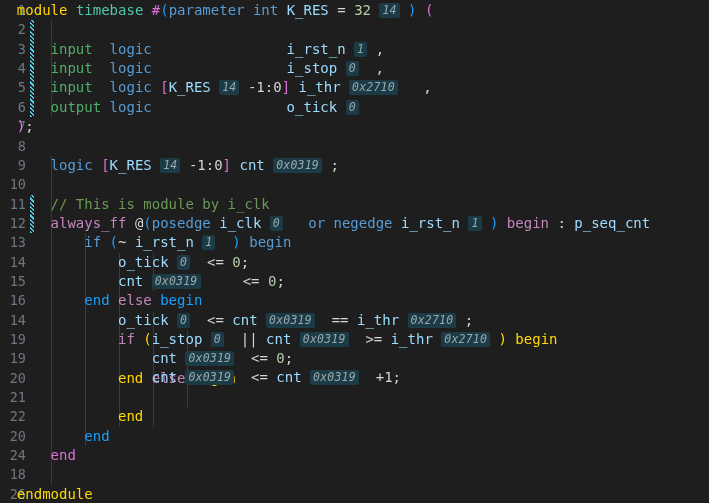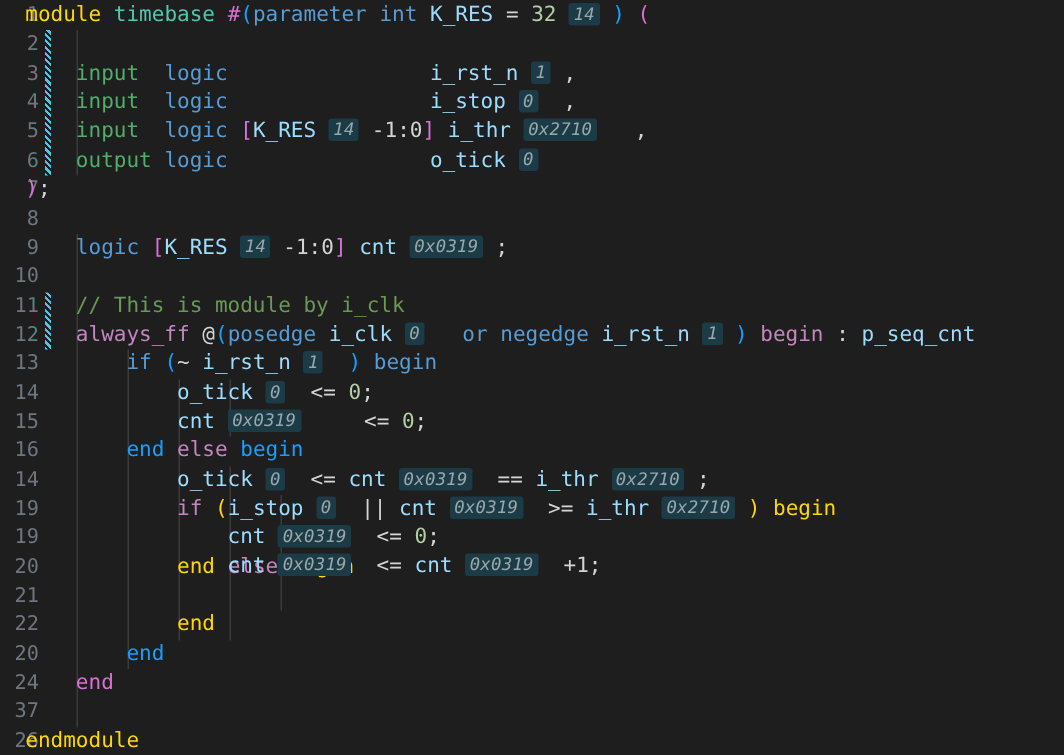--- a/index.html
+++ b/index.html
@@ -131,21 +131,21 @@
     <div class="lnum" style="top:271.9px">15</div>
     <div class="lnum" style="top:291.3px">16</div>
     <div class="lnum" style="top:310.6px">14</div>
     <div class="lnum" style="top:330px">19</div>
     <div class="lnum" style="top:349.3px">19</div>
     <div class="lnum" style="top:368.7px">20</div>
     <div class="lnum" style="top:388px">21</div>
     <div class="lnum" style="top:407.4px">22</div>
     <div class="lnum" style="top:426.7px">20</div>
     <div class="lnum" style="top:446.1px">24</div>
-    <div class="lnum" style="top:465.4px">37</div>
+    <div class="lnum" style="top:465.4px">18</div>
     <div class="lnum" style="top:484.8px">26</div>
 
     <div class="changebar" style="top:20.4px;height:96.7px"></div>
     <div class="changebar" style="top:194.5px;height:38.7px"></div>
   </div>
 
   <div>
 
     <div class="iguide" style="left:51px; top:20.4px;  height:96.7px"></div>
     <div class="iguide" style="left:51px; top:155.8px; height:329.5px"></div>

